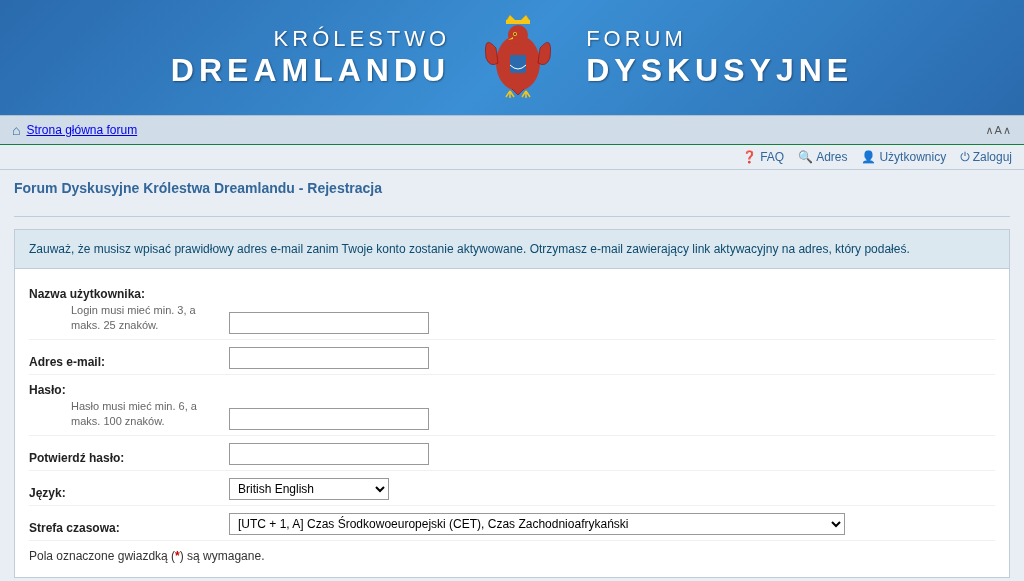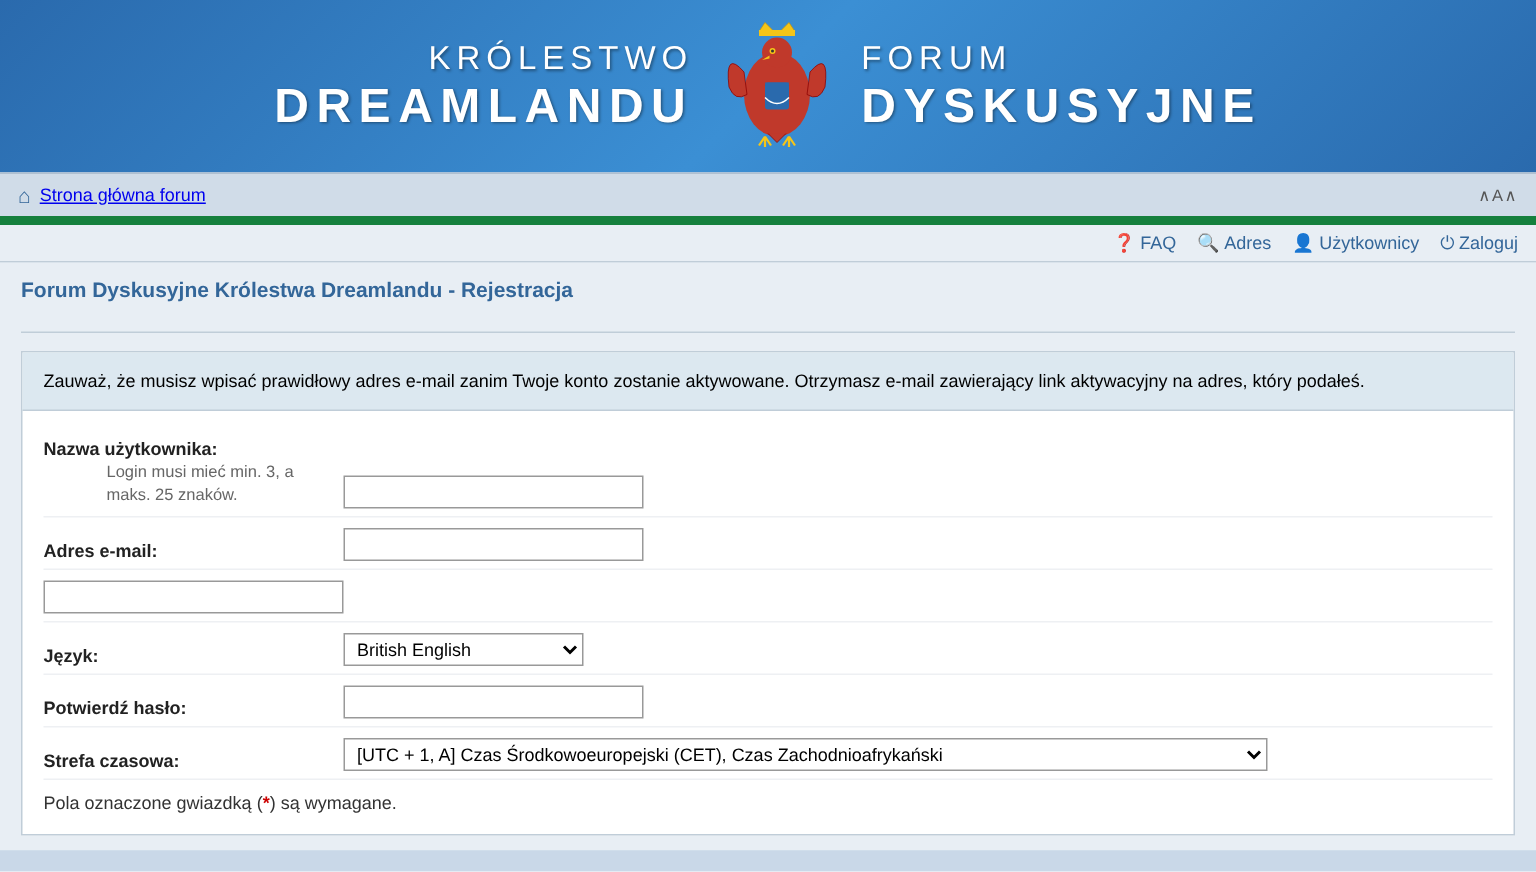--- a/index.html
+++ b/index.html
@@ -10,21 +10,21 @@
       color: #333;
     }
 
     
     .header {
       background: linear-gradient(135deg, #2a6aad 0%, #3b8fd4 50%, #2a6aad 100%);
       height: 115px;
       display: flex;
       align-items: center;
       justify-content: center;
-      gap: 16px;
+      gap: 28px;
       padding: 10px 46px;
     }
     .header-text-left {
       text-align: right;
       color: #fff;
       text-shadow: 1px 1px 2px rgba(0,0,0,0.4);
     }
     .header-text-right {
       text-align: left;
       color: #fff;
@@ -45,21 +45,21 @@
     .header-logo {
       width: 80px;
       height: 90px;
       flex-shrink: 0;
     }
 
     
     .navbar {
       background: #d0dce8;
       border-top: 1px solid #b0c0d0;
-      border-bottom: 6px solid #15803d;
+      border-bottom: 1px solid #15803d;
       padding: 6px 12px;
       display: flex;
       align-items: center;
       justify-content: space-between;
     }
     .navbar-breadcrumb {
       display: flex;
       align-items: center;
       gap: 6px;
       color: #336699;
@@ -112,21 +112,21 @@
     .form-panel {
       background: #fff;
       border: 1px solid #c0cdd8;
       padding: 0;
     }
     .notice-bar {
       background: #dce8f0;
       border-bottom: 1px solid #c0cdd8;
       padding: 10px 14px;
       font-size: 12px;
-      color: #000000;
+      color: #0c4a6e;
       line-height: 1.5;
     }
     .form-body {
       padding: 10px 14px;
     }
     .form-row {
       display: flex;
       align-items: flex-end;
       padding: 5px 0;
       border-bottom: 1px solid #eef0f3;
@@ -287,43 +287,47 @@
         <div class="form-label-col">
           <strong>Adres e-mail:</strong>
         </div>
         <div class="form-control-col">
           <input type="text" style="">
         </div>
       </div>
 
 
       <div class="form-row">
+        <div class="form-label-col">
+          <strong>Hasło:</strong>
+          <small>Hasło musi mieć min. 6, a maks. 100 znaków.</small>
+        </div>
+        <div class="form-control-col">
+          <input type="password" style="">
+        </div>
+      </div>
+
+      <div class="form-row">
+        <div class="form-label-col">
+          <strong>Potwierdź hasło:</strong>
+        </div>
         <div class="form-control-col">
           <input type="password" style="">
         </div>
       </div>
 
       <div class="form-row">
         <div class="form-label-col">
           <strong>Język:</strong>
         </div>
         <div class="form-control-col">
           <select class="select-lang">
             <option>British English</option>
             <option>Polski</option>
           </select>
-        </div>
-      </div>
-
-      <div class="form-row">
-        <div class="form-label-col">
-          <strong>Potwierdź hasło:</strong>
-        </div>
-        <div class="form-control-col">
-          <input type="password" style="">
         </div>
       </div>
 
       <div class="form-row">
         <div class="form-label-col">
           <strong>Strefa czasowa:</strong>
         </div>
         <div class="form-control-col">
           <select class="select-tz">
             <option>[UTC + 1, A] Czas Środkowoeuropejski (CET), Czas Zachodnioafrykański</option>

